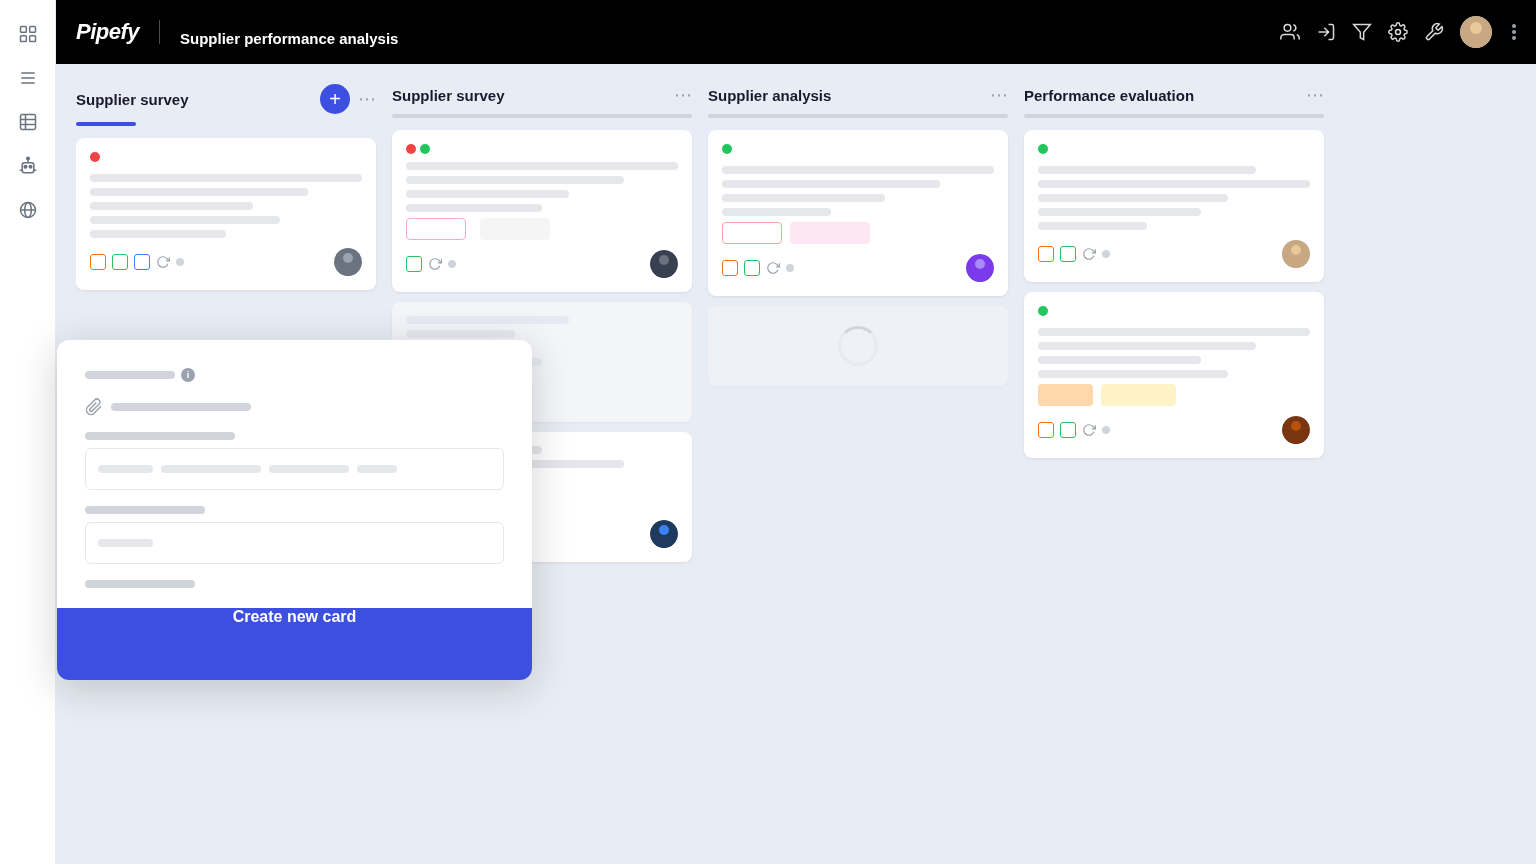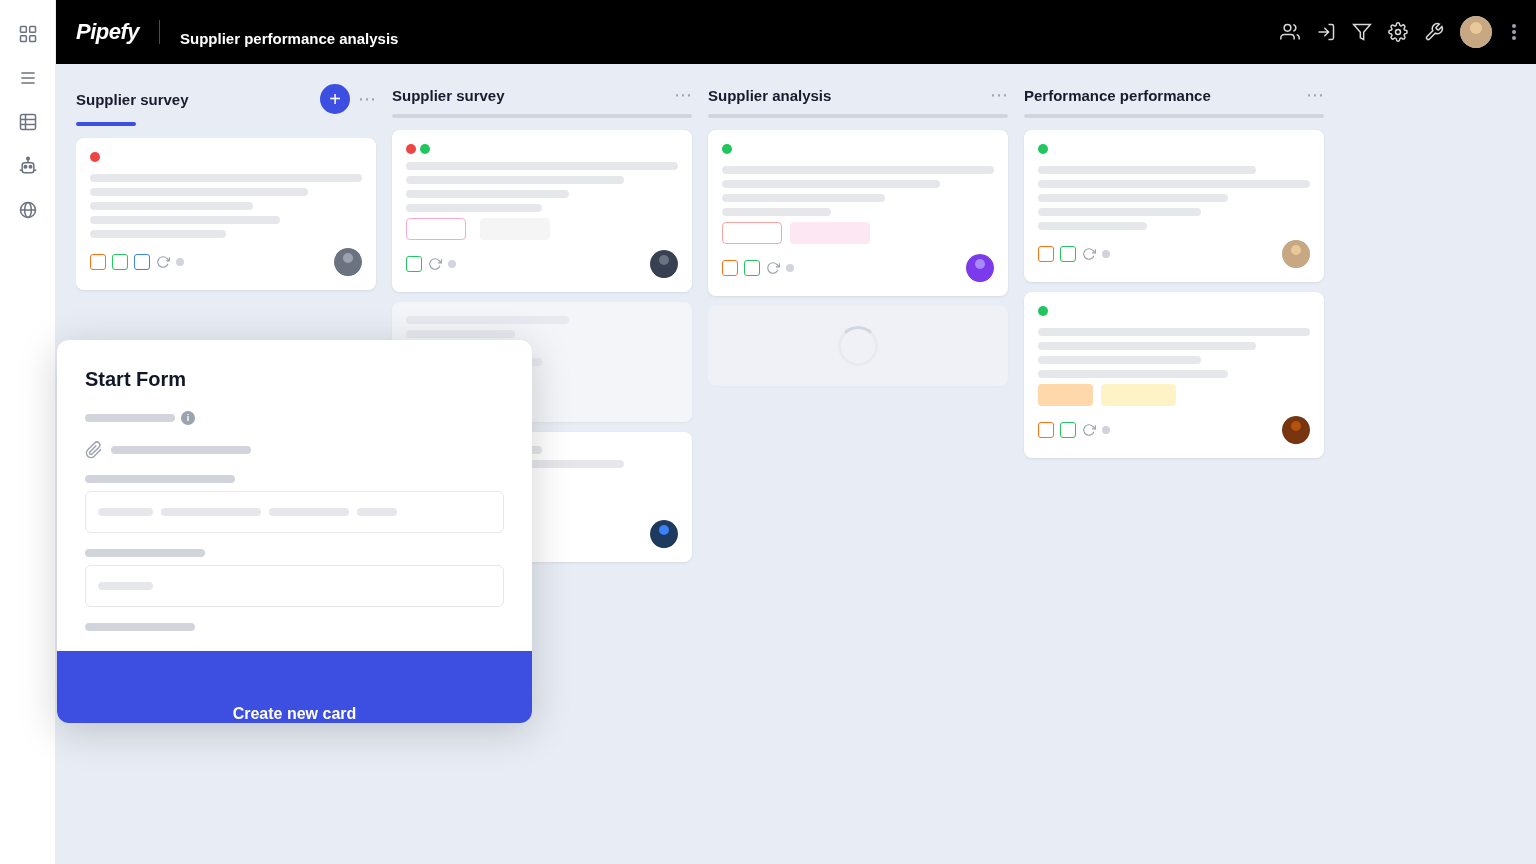--- a/index.html
+++ b/index.html
@@ -340,21 +340,21 @@
       border-radius: 4px;
       width: 110px;
       margin-top: 16px;
     }
 
     .start-form-footer {
       background: #3D4FE0;
       padding: 0;
       height: 72px;
       display: flex;
-      align-items: flex-end;
+      align-items: flex-start;
       justify-content: center;
       cursor: pointer;
     }
     .create-card-btn-text {
       color: #fff;
       font-size: 16px;
       font-weight: 600;
     }
 
     .dots-more {
@@ -628,21 +628,21 @@
           </div>
         </div>
 
         <div class="card" style="opacity:0.3;min-height:80px;display:flex;align-items:center;justify-content:center">
           <div style="width:40px;height:40px;border-radius:50%;border:3px solid #e5e7eb;border-top-color:#9ca3af;"></div>
         </div>
       </div>
 
       <div class="column">
         <div class="column-header">
-          <div class="column-title">Performance performance</div>
+          <div class="column-title">Performance evaluation</div>
           <div class="column-more">⋯</div>
         </div>
         <div class="column-bar gray"></div>
 
         <div class="card">
           <span class="card-dot green"></span>
           <div class="skeleton-line w-80"></div>
           <div class="skeleton-line w-full"></div>
           <div class="skeleton-line w-70"></div>
           <div class="skeleton-line w-60"></div>
@@ -695,21 +695,20 @@
           </div>
         </div>
       </div>
 
     </div>
   </div>
 </div>
 
 <div class="start-form-overlay">
   <div class="start-form-body">
-    <div class="start-form-title">Start Form</div>
 
     <div class="form-field-group">
       <div class="form-label-row">
         <div class="form-label"></div>
         <div class="info-icon">i</div>
       </div>
     </div>
 
     <div class="form-attachment-row">
       <svg style="width:18px;height:18px;stroke:#9ca3af;fill:none;stroke-width:2" viewBox="0 0 24 24">

